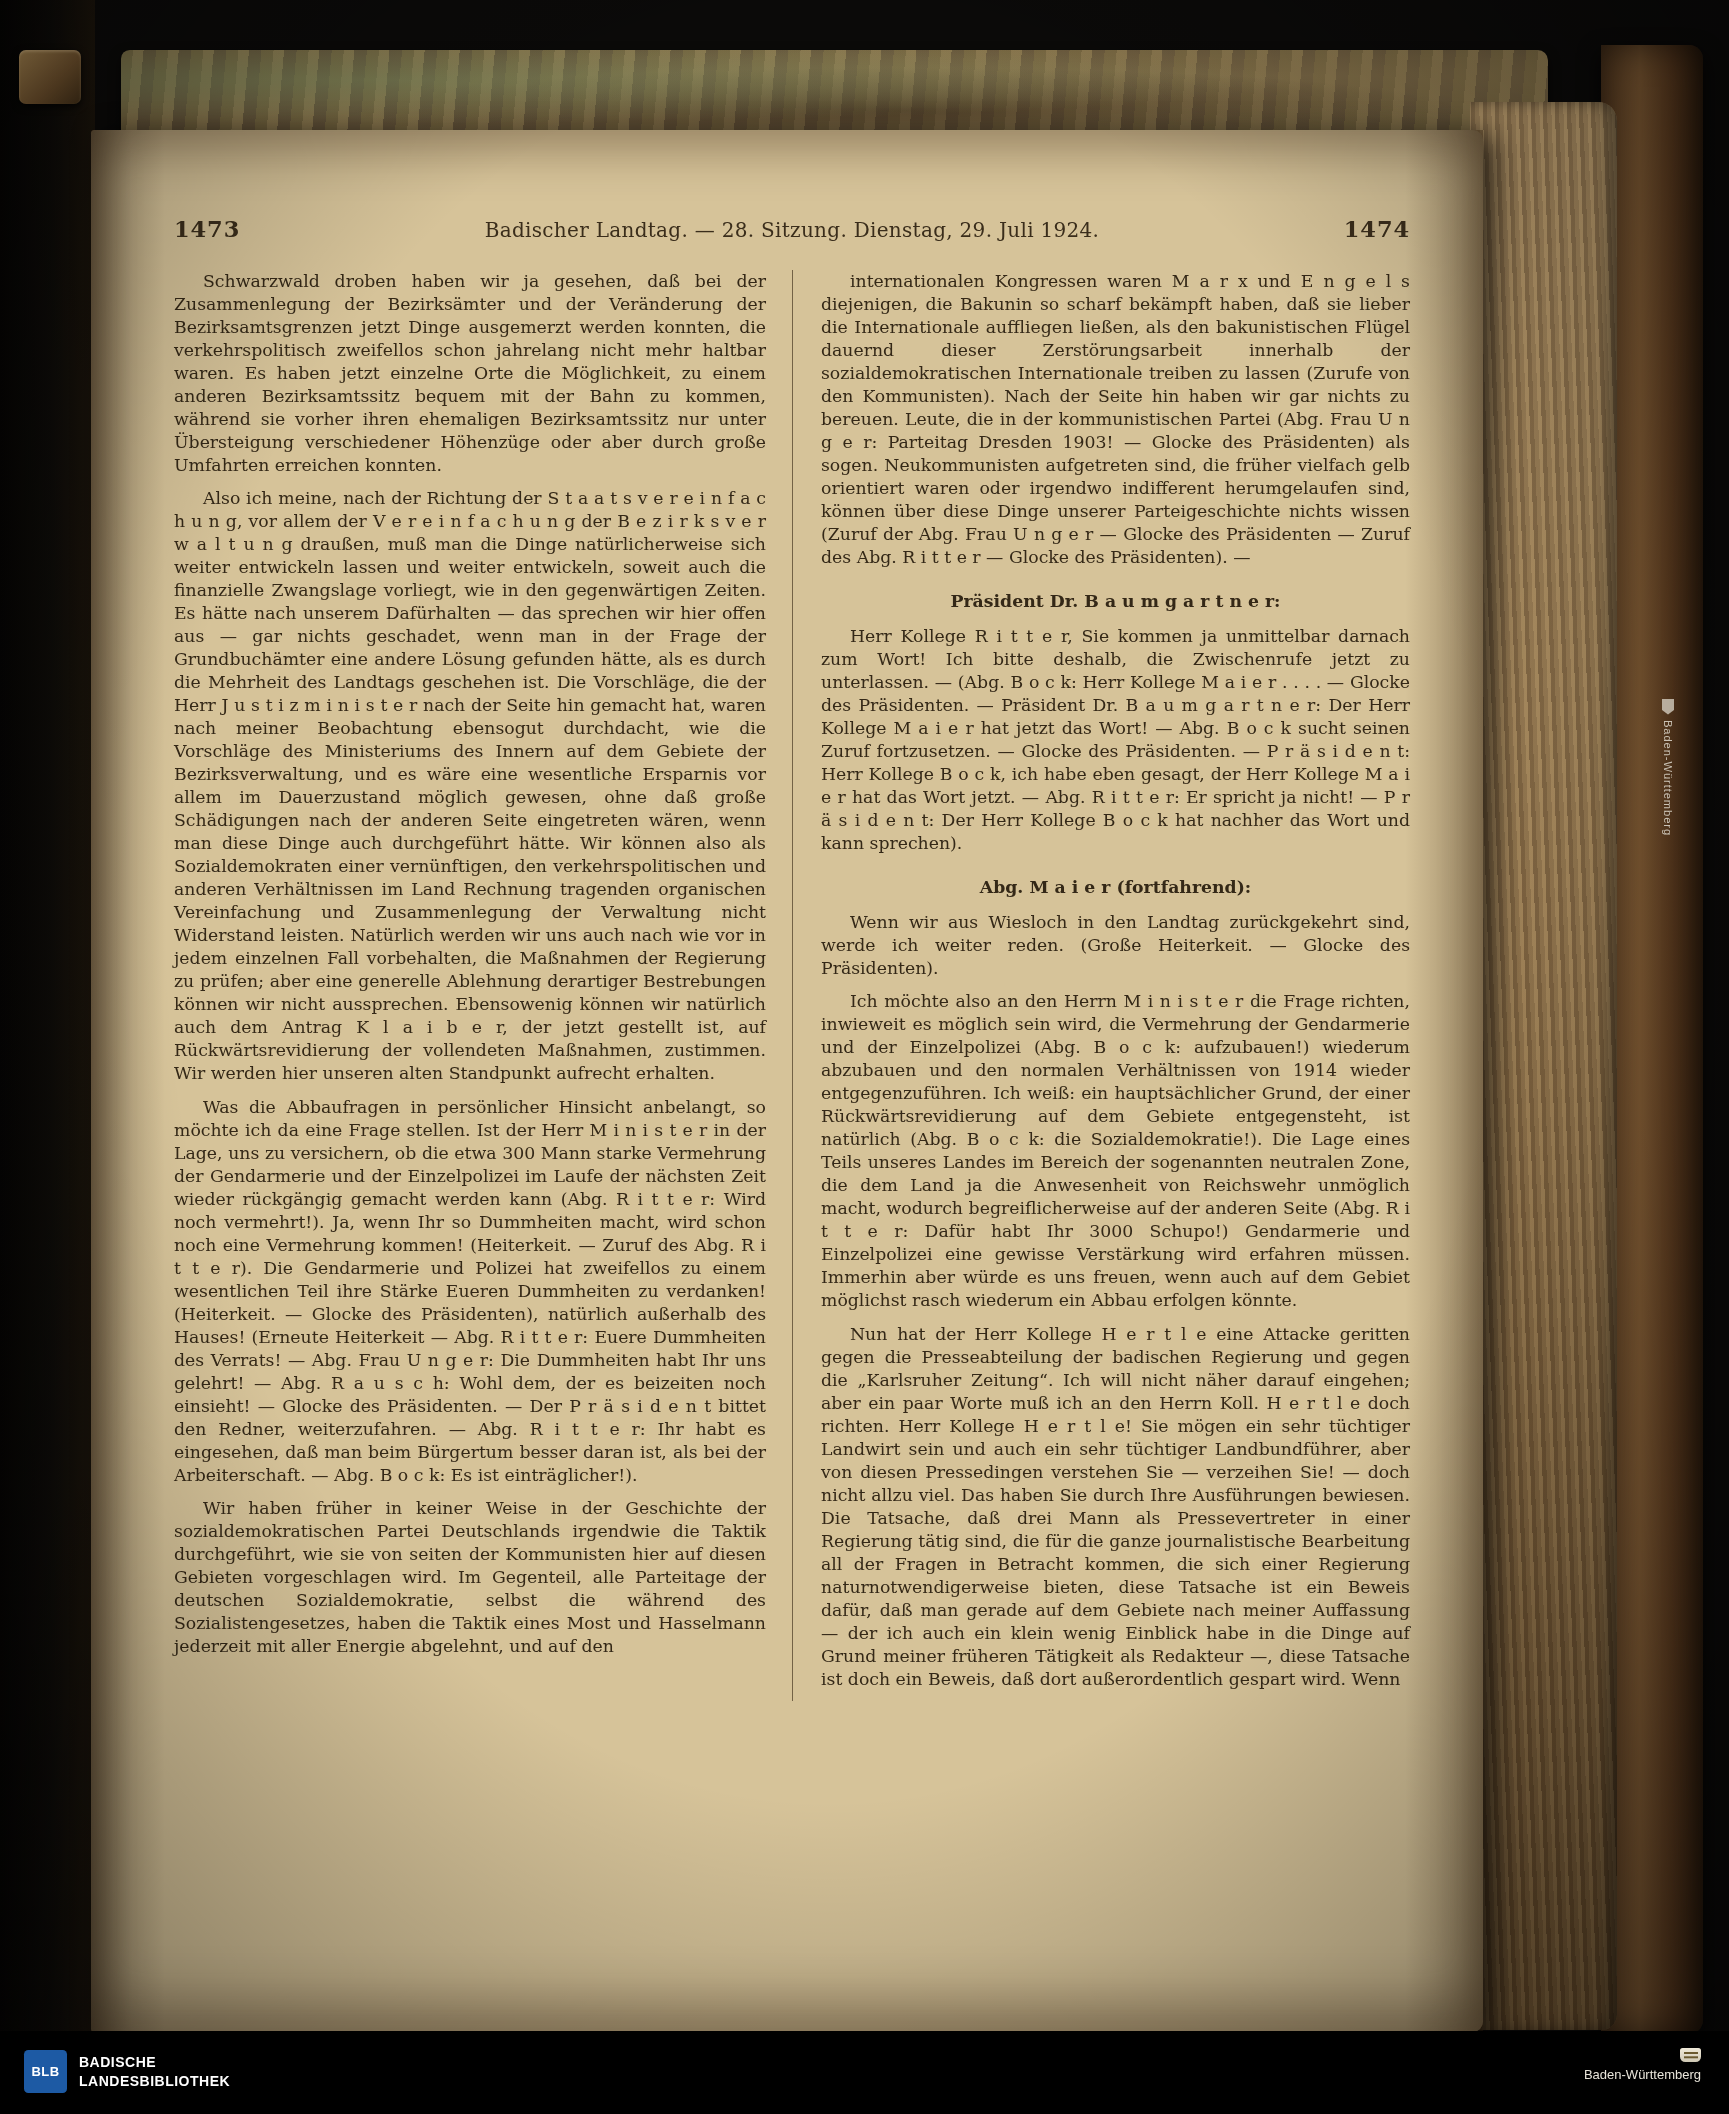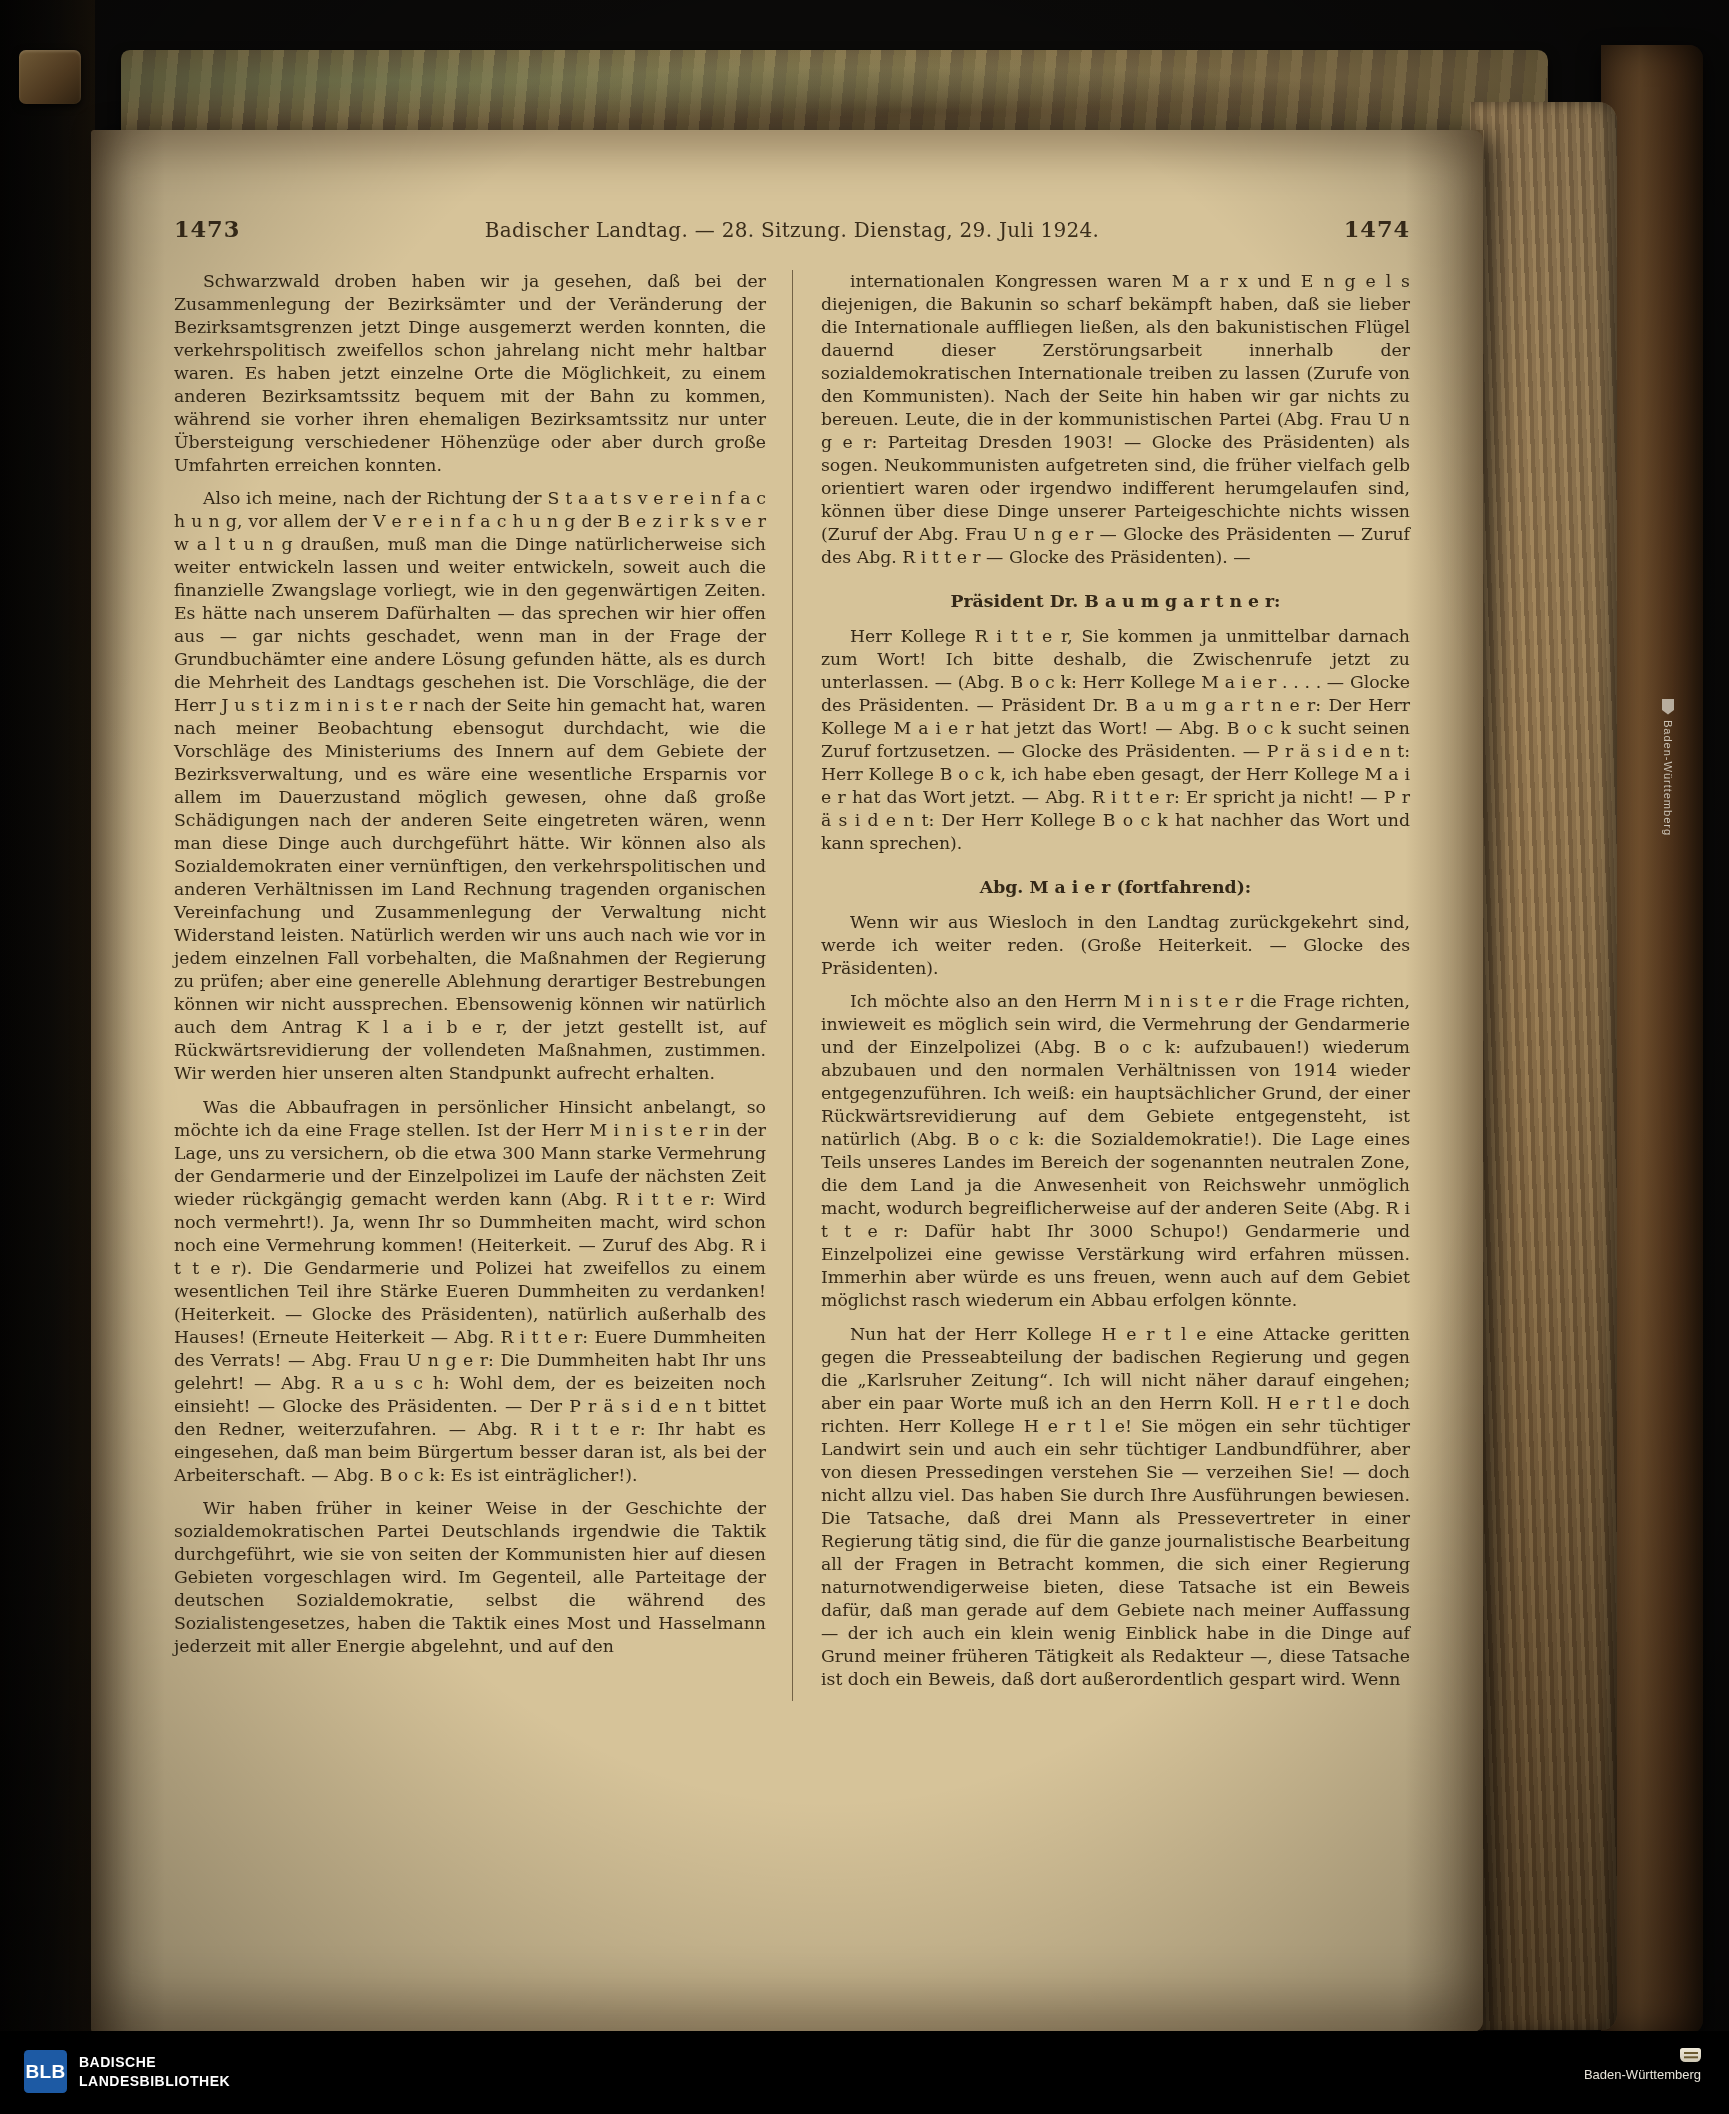--- a/index.html
+++ b/index.html
@@ -118,21 +118,21 @@
     position:absolute;left:0;top:2031px;width:1729px;height:83px;z-index:7;
     background:#000;
   }
   .blb{
     position:absolute;left:24px;top:19px;
     display:flex;align-items:center;gap:12px;cursor:pointer;
   }
   .blb-logo{
     width:43px;height:43px;border-radius:4.3px;
     background:#1d5aa4;color:#fff;
-    font-family:"Liberation Sans", sans-serif;font-weight:bold;font-size:19px;
+    font-family:"Liberation Sans", sans-serif;font-weight:bold;font-size:13px;
     display:flex;align-items:center;justify-content:center;letter-spacing:0.4px;
   }
   .blb-text{
     color:#fff;font-family:"Liberation Sans", sans-serif;
     font-size:14px;font-weight:bold;line-height:1.3;letter-spacing:0.5px;
   }
   .blb-text .line{display:block;}
   .footer-right{
     position:absolute;right:28px;top:17.3px;
     display:flex;flex-direction:column;align-items:flex-end;gap:4.3px;

